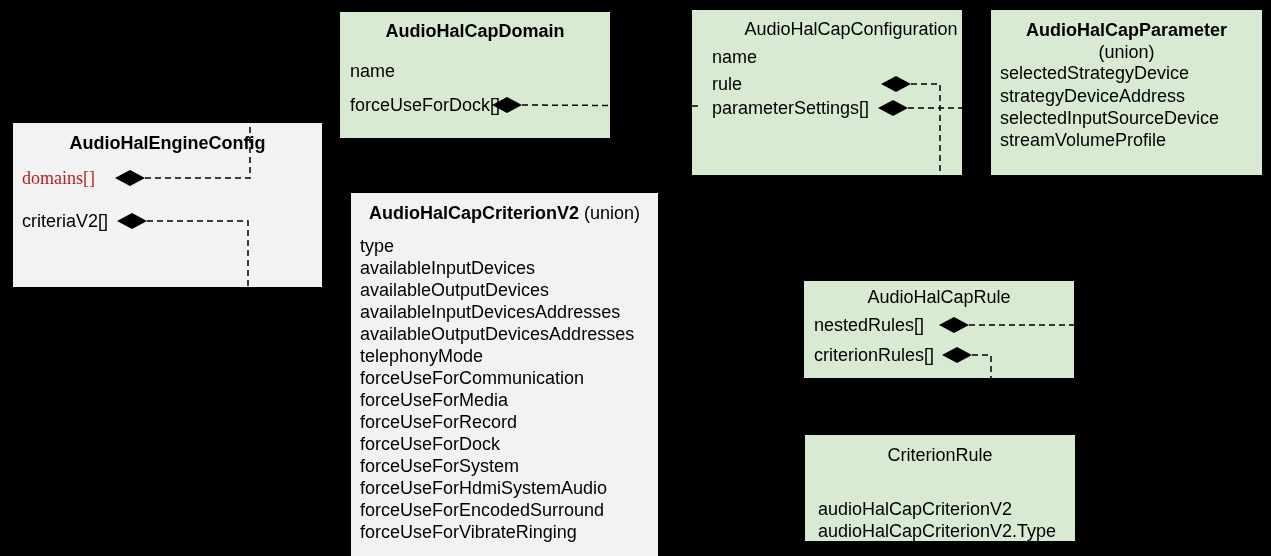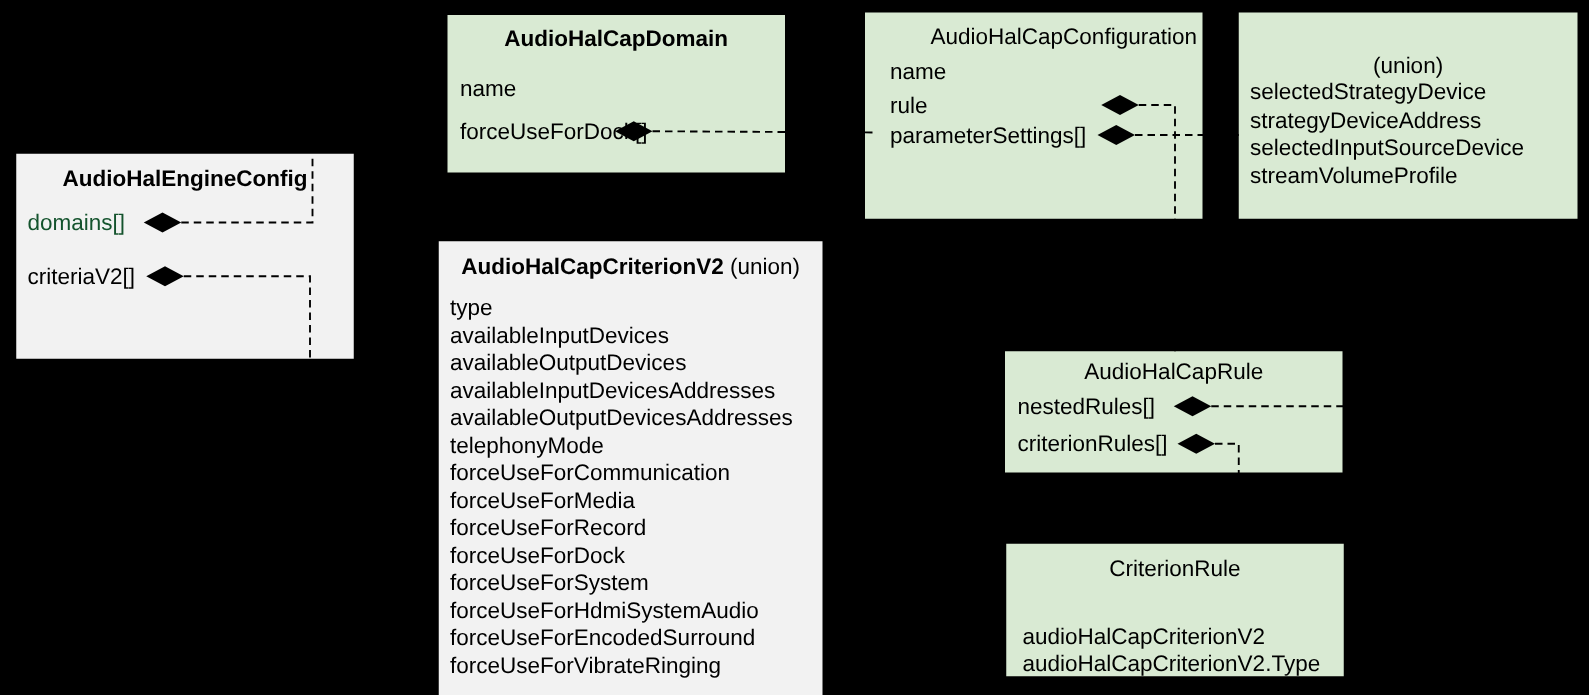--- a/index.html
+++ b/index.html
@@ -10,51 +10,52 @@
   .box{position:absolute;color:#000;font-size:18px;}
   .box.green{background:#d9ead3;}
   .box.gray{background:#f2f2f2;}
   .title{position:absolute;left:0;right:0;text-align:center;font-weight:bold;
          line-height:22px;white-space:nowrap;}
   .title.regular{font-weight:normal;}
   .title .suffix{font-weight:normal;}
   .subtitle{position:absolute;left:0;right:0;text-align:center;font-weight:normal;
             line-height:22px;}
   .row{position:absolute;line-height:22px;white-space:nowrap;}
-  .green-text{color:#14532d;}
+  .green-text{color:#b91c1c;font-family:Liberation Serif, serif;}
   .lines{position:absolute;line-height:22px;white-space:nowrap;margin-top:13px;}
   .overlay{position:absolute;left:0;top:0;pointer-events:none;}
   .conn{fill:none;stroke:#000000;stroke-width:1.5;stroke-dasharray:6 4;}
   .diamond{fill:#000000;stroke:none;}
 </style>
 </head>
 <body>
 
 <div class="canvas">
 
-  <div class="box gray" style="left:13px;top:123px;width:270px;height:164px;">
+  <div class="box gray" style="left:13px;top:123px;width:270px;height:164px;padding-left:39px;">
     <div class="title" style="top:9px;">AudioHalEngineConfig</div>
     <div class="row green-text" style="left:9px;top:44px;">domains[]</div>
     <div class="row" style="left:9px;top:87px;">criteriaV2[]</div>
   </div>
 
-  <div class="box green" style="left:358px;top:12px;width:270px;height:126px;">
+  <div class="box green" style="left:340px;top:12px;width:270px;height:126px;">
     <div class="title" style="top:8px;">AudioHalCapDomain</div>
     <div class="row" style="left:10px;top:48px;">name</div>
     <div class="row" style="left:10px;top:82px;">forceUseForDock[]</div>
   </div>
 
   <div class="box green" style="left:692px;top:10px;width:270px;height:165px;">
     <div class="title regular" style="top:8px;padding-left:48px;">AudioHalCapConfiguration</div>
     <div class="row" style="left:20px;top:36px;">name</div>
     <div class="row" style="left:20px;top:63px;">rule</div>
     <div class="row" style="left:20px;top:87px;">parameterSettings[]</div>
   </div>
 
   <div class="box green" style="left:991px;top:10px;width:271px;height:165px;">
+    <div class="title" style="top:9px;">AudioHalCapParameter</div>
     <div class="subtitle" style="top:31px;">(union)</div>
     <div class="row" style="left:9px;top:52px;">selectedStrategyDevice</div>
     <div class="row" style="left:9px;top:75px;">strategyDeviceAddress</div>
     <div class="row" style="left:9px;top:97px;">selectedInputSourceDevice</div>
     <div class="row" style="left:9px;top:119px;">streamVolumeProfile</div>
   </div>
 
   <div class="box gray" style="left:351px;top:193px;width:307px;height:397px;">
     <div class="title" style="top:9px;">
       <span>AudioHalCapCriterionV2</span>

